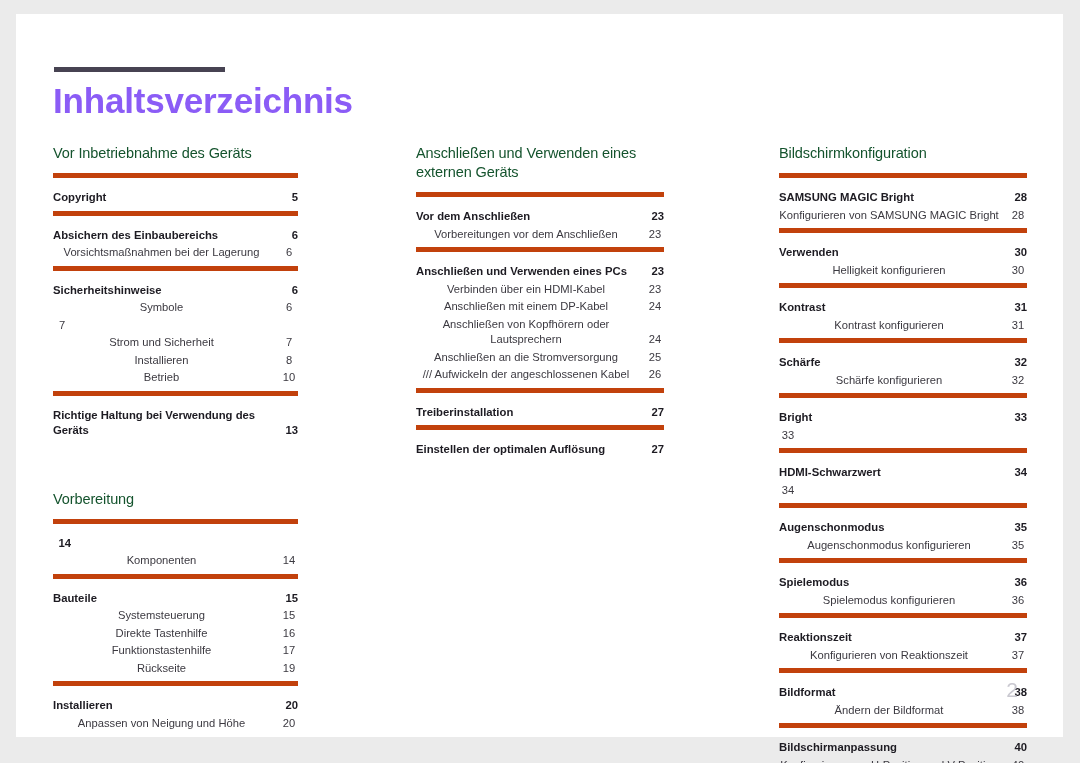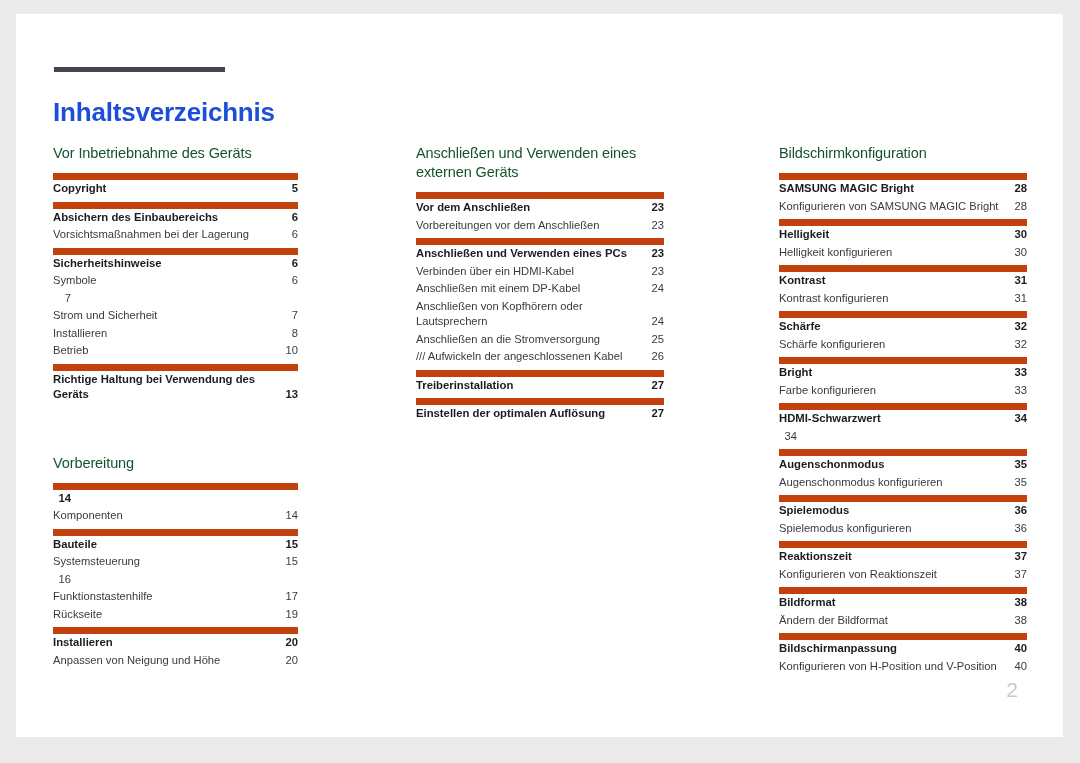--- a/index.html
+++ b/index.html
@@ -29,24 +29,24 @@
     position: absolute;
     left: 38px;
     top: 53px;
     width: 171px;
     height: 5px;
     background: #474352;
   }
   .doc-title {
     position: absolute;
     left: 37px;
-    top: 83px;
-    font-size: 26px;
+    top: 67px;
+    font-size: 35px;
     font-weight: bold;
-    color: #1d4ed8;
+    color: #8b5cf6;
     letter-spacing: -0.2px;
     white-space: nowrap;
   }
 
   
   .cols {
     position: absolute;
     left: 37px;
     top: 130px;
     width: 975px;
@@ -65,22 +65,22 @@
   .section-title {
     color: #14532d;
     font-size: 14.5px;
     font-weight: normal;
     line-height: 19px;
     margin: 0 0 10px 0;
     letter-spacing: -0.1px;
   }
 
   .group {
-    border-top: 7px solid #c2410c;
-    padding-top: 0;
+    border-top: 5px solid #c2410c;
+    padding-top: 11px;
     padding-bottom: 4px;
   }
 
   .entry {
     display: flex;
     align-items: flex-start;
     justify-content: space-between;
     line-height: 15.5px;
     padding: 1px 0;
   }
@@ -99,20 +99,21 @@
   .entry.lvl1 .page-no {
     font-weight: bold;
     font-size: 11.3px;
     color: #1d1b22;
   }
   .entry.lvl2 .label,
   .entry.lvl2 .page-no {
     font-weight: normal;
     font-size: 11.2px;
     color: #3b3940;
+    text-align: center;
   }
 
   
   .entry.wrap .page-no { align-self: flex-end; }
 
   .page-number {
     position: absolute;
     right: 45px;
     bottom: 35px;
     font-size: 21px;
@@ -193,20 +194,21 @@
           <div class="group">
             <div class="entry lvl1">
               <span class="label">Bauteile</span>
               <span class="page-no">15</span>
             </div>
             <div class="entry lvl2">
               <span class="label">Systemsteuerung</span>
               <span class="page-no">15</span>
             </div>
             <div class="entry lvl2">
+              <span class="label">Direkte Tastenhilfe</span>
               <span class="page-no">16</span>
             </div>
             <div class="entry lvl2">
               <span class="label">Funktionstastenhilfe</span>
               <span class="page-no">17</span>
             </div>
             <div class="entry lvl2">
               <span class="label">Rückseite</span>
               <span class="page-no">19</span>
             </div>
@@ -284,21 +286,21 @@
               <span class="label">SAMSUNG MAGIC Bright</span>
               <span class="page-no">28</span>
             </div>
             <div class="entry lvl2">
               <span class="label">Konfigurieren von SAMSUNG MAGIC Bright</span>
               <span class="page-no">28</span>
             </div>
           </div>
           <div class="group">
             <div class="entry lvl1">
-              <span class="label">Helligkeit</span>
+              <span class="label">Verwenden</span>
               <span class="page-no">30</span>
             </div>
             <div class="entry lvl2">
               <span class="label">Helligkeit konfigurieren</span>
               <span class="page-no">30</span>
             </div>
           </div>
           <div class="group">
             <div class="entry lvl1">
               <span class="label">Kontrast</span>
@@ -318,21 +320,20 @@
               <span class="label">Schärfe konfigurieren</span>
               <span class="page-no">32</span>
             </div>
           </div>
           <div class="group">
             <div class="entry lvl1">
               <span class="label">Bright</span>
               <span class="page-no">33</span>
             </div>
             <div class="entry lvl2">
-              <span class="label">Farbe konfigurieren</span>
               <span class="page-no">33</span>
             </div>
           </div>
           <div class="group">
             <div class="entry lvl1">
               <span class="label">HDMI-Schwarzwert</span>
               <span class="page-no">34</span>
             </div>
             <div class="entry lvl2 wrap">
               <span class="page-no">34</span>

